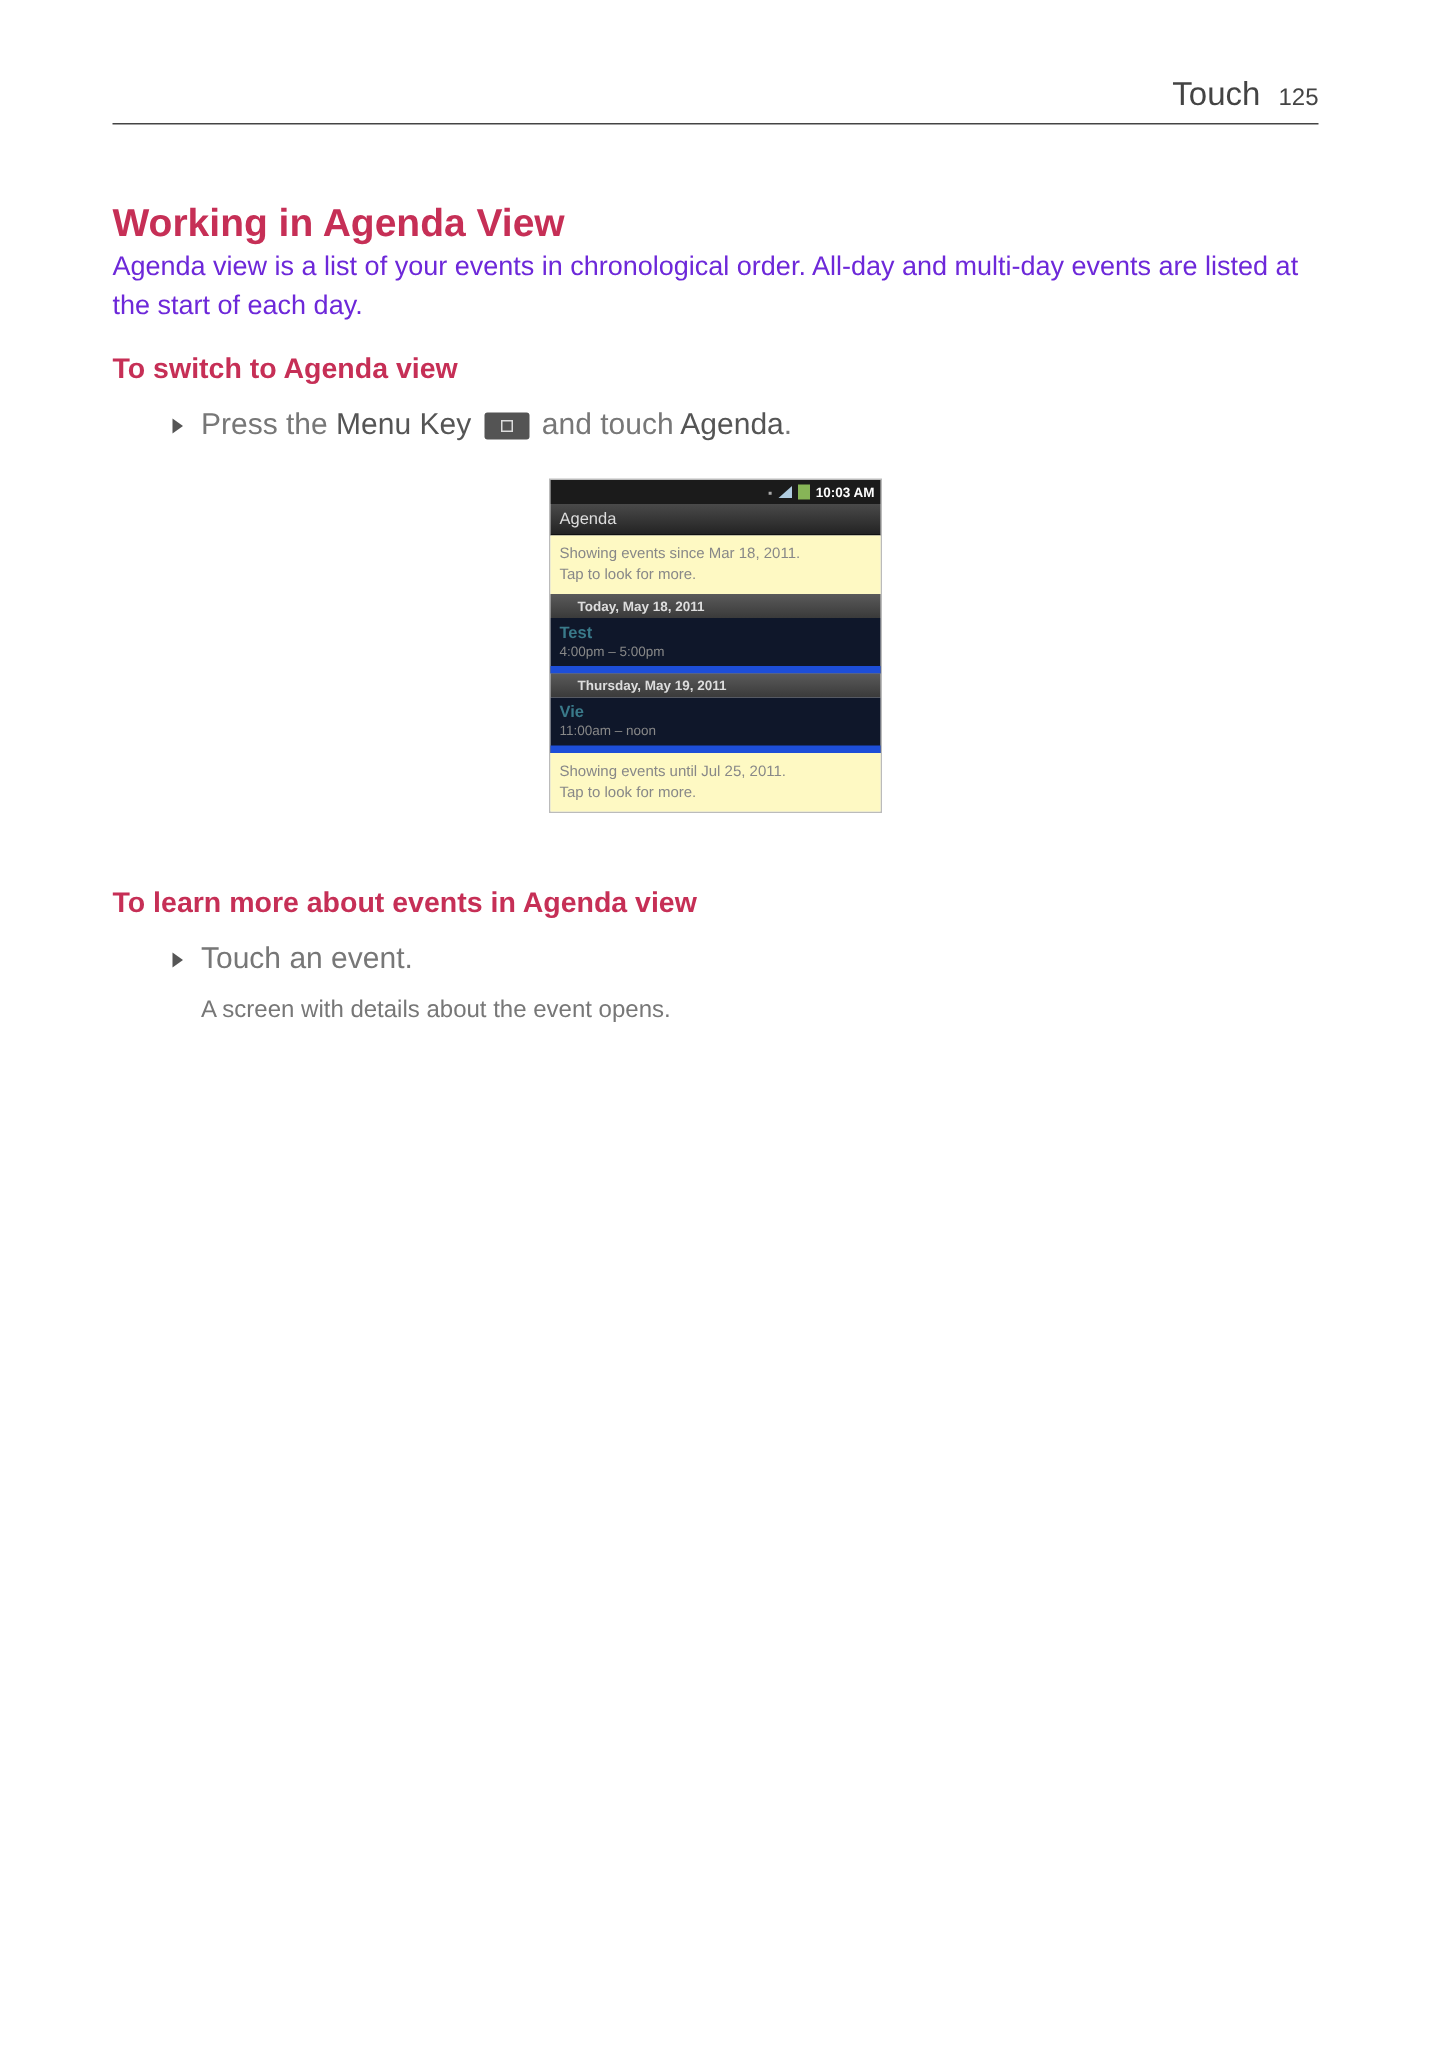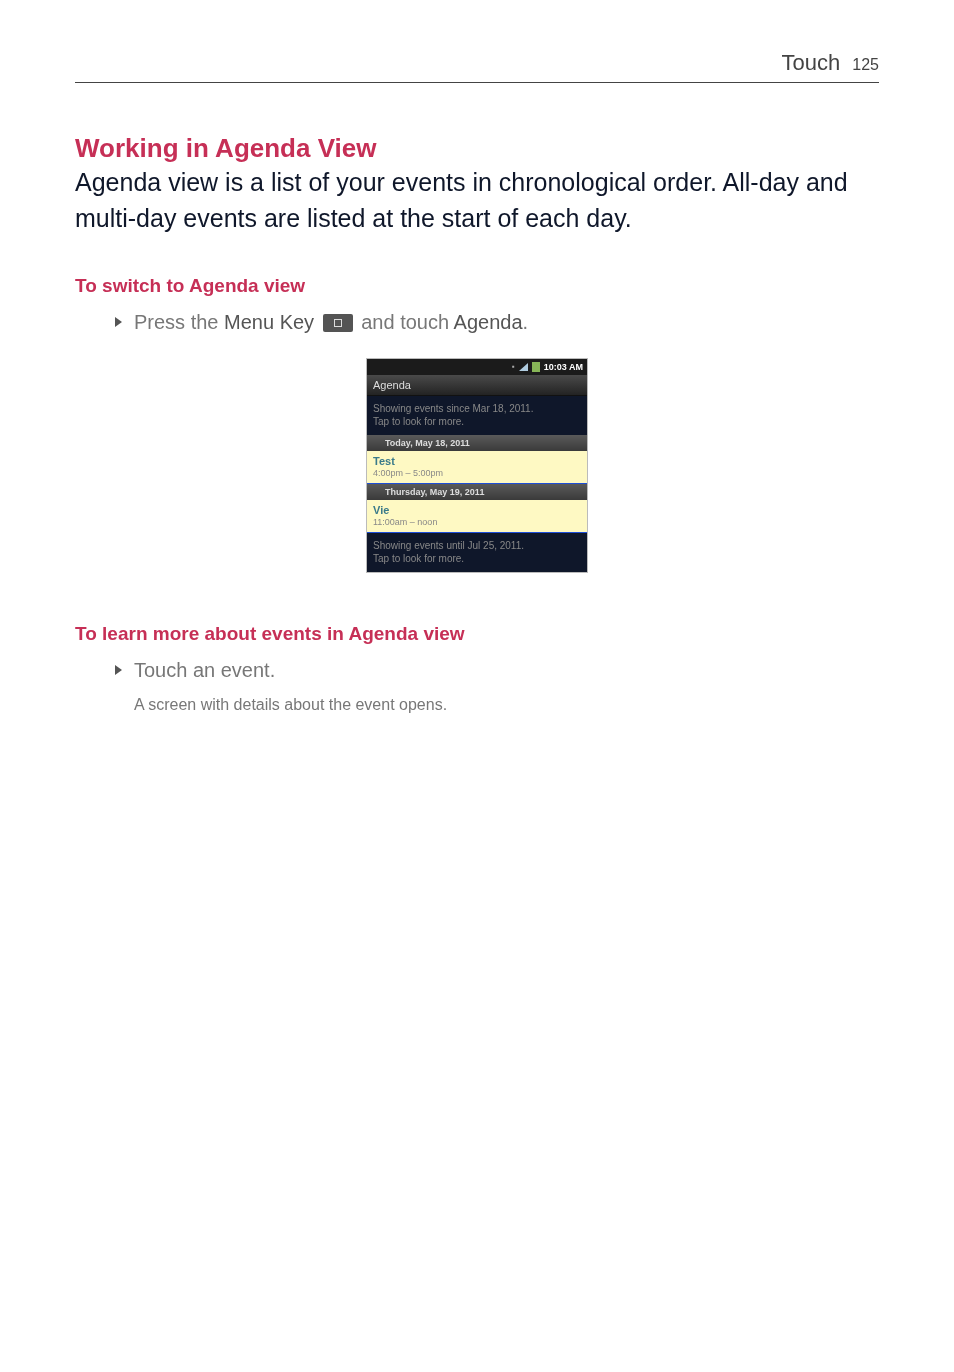--- a/index.html
+++ b/index.html
@@ -31,24 +31,24 @@
     .header-page {
       font-size: 16px;
       color: #444;
     }
     .section-title {
       font-size: 26px;
       color: #c62f56;
       font-weight: bold;
     }
     .body-text {
-      font-size: 25px;
-      color: #0f172a;
+      font-size: 18px;
+      color: #6d28d9;
       line-height: 1.45;
-      margin-bottom: 38px;
+      margin-bottom: 20px;
     }
     .subsection {
       font-size: 19px;
       color: #c62f56;
       margin-bottom: 14px;
     }
     .bullet-row {
       display: flex;
       align-items: center;
       margin-left: 40px;
@@ -138,33 +138,33 @@
       color: #ddd;
       font-size: 11px;
       padding: 4px 6px;
       border-bottom: 1px solid #111;
     }
     .ag-info {
       font-size: 10px;
       color: #888;
       padding: 6px 6px;
       line-height: 1.35;
-      background: #0f172a;
+      background: #fef9c3;
     }
     .ag-dayhdr {
       background: linear-gradient(#5a5a5a, #3a3a3a);
       color: #ddd;
       font-size: 9px;
       font-weight: bold;
       padding: 3px 18px;
     }
     .ag-event {
       padding: 4px 6px 5px 6px;
-      border-bottom: 1px solid #1d4ed8;
-      background: #fef9c3;
+      border-bottom: 5px solid #1d4ed8;
+      background: #0f172a;
     }
     .ag-event:last-of-type {
       border-bottom: none;
     }
     .ag-ev-title {
       color: #3a7a8a;
       font-weight: bold;
       font-size: 11px;
     }
     .ag-ev-time {

